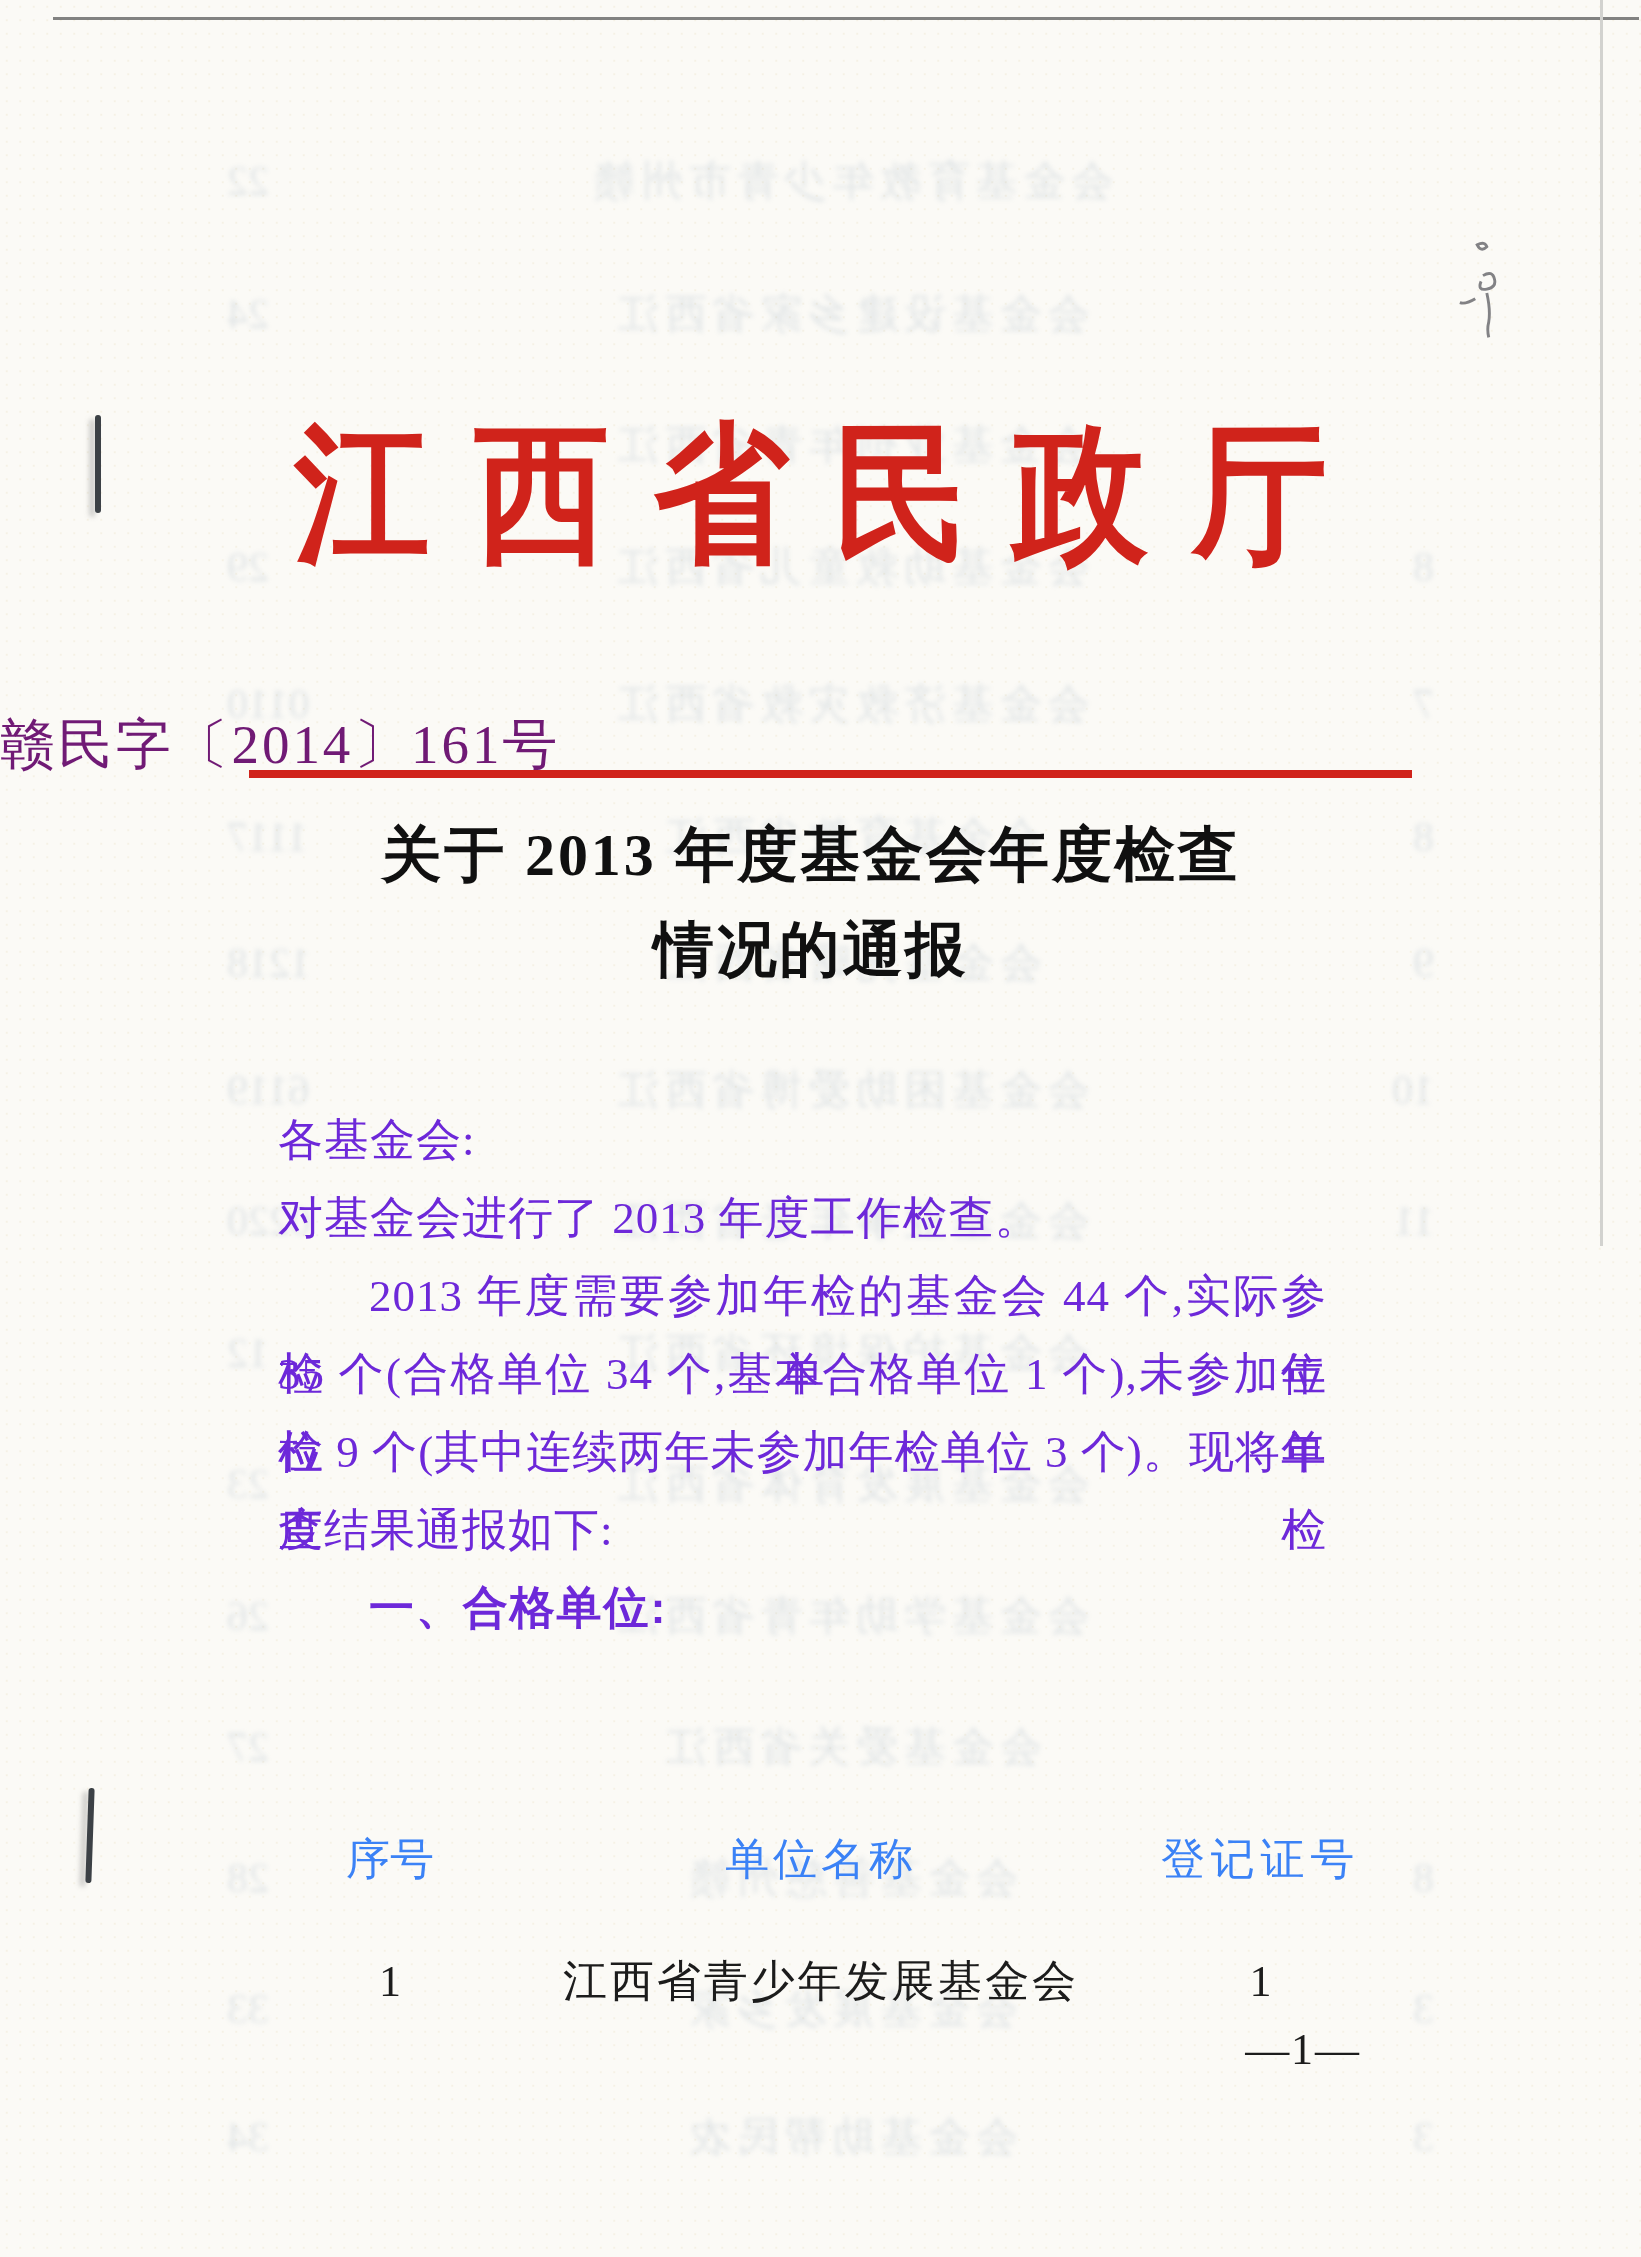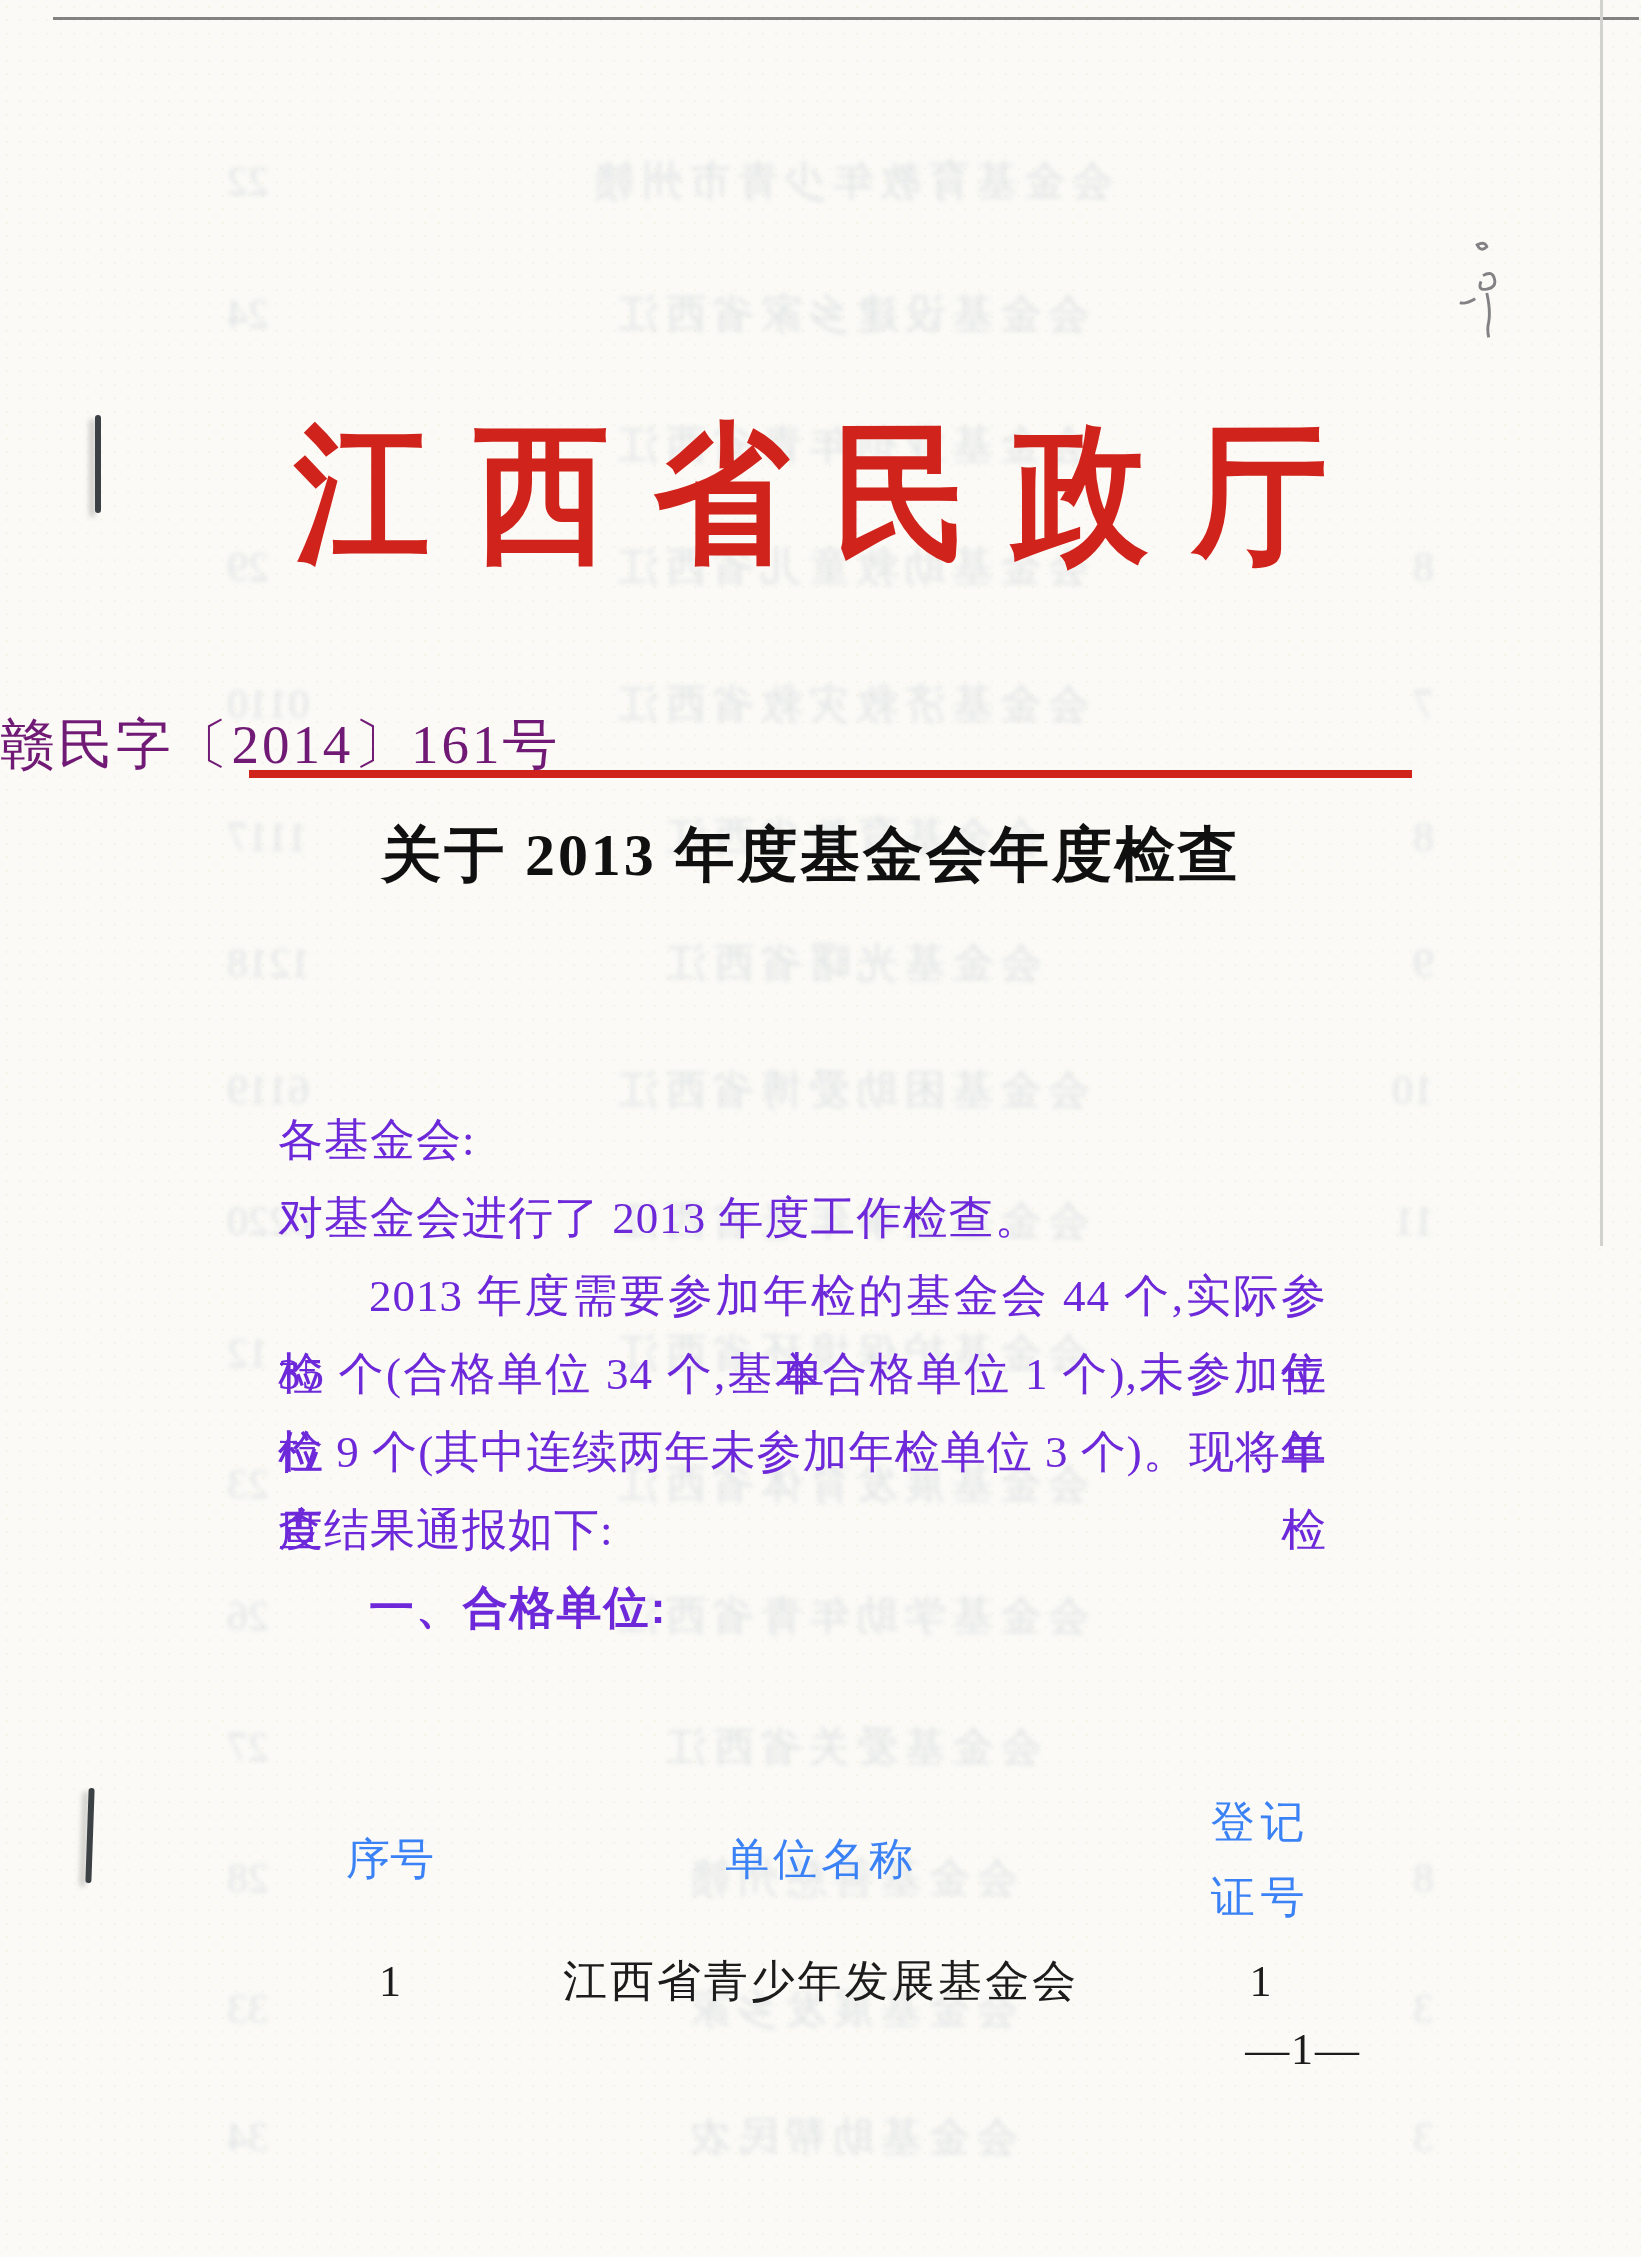--- a/index.html
+++ b/index.html
@@ -65,21 +65,21 @@
     font-size:45px;line-height:78px;color:#6d28d9;letter-spacing:1px;
   }
   .body-line{height:78px;white-space:nowrap;}
   .body-line.justify{white-space:normal;text-align:justify;text-align-last:justify;}
   .body-line.indent{text-indent:91px;}
   .body-line.heading{font-family:Liberation Sans, sans-serif;font-weight:bold;letter-spacing:1.9px;}
   
   .tbl-header{position:absolute;top:1794px;left:278px;width:1103px;display:flex;font-size:44px;color:#3b82f6;}
   .tbl-header .c-no{width:224px;display:flex;align-items:center;justify-content:center;height:131px;}
   .tbl-header .c-name{flex:1;display:flex;align-items:center;justify-content:center;height:131px;letter-spacing:3.9px;}
-  .tbl-header .c-reg{width:241px;display:flex;flex-direction:column;align-items:center;justify-content:center;height:131px;line-height:75px;letter-spacing:5.8px;}
+  .tbl-header .c-reg{width:241px;display:flex;flex-direction:row;align-items:center;justify-content:center;height:131px;line-height:75px;letter-spacing:5.8px;}
   .tbl-rows{position:absolute;top:1941px;left:278px;width:1103px;font-size:44px;color:#1c1c1c;}
   .tbl-row{display:flex;height:81px;align-items:center;}
   .tbl-row .c-no{width:224px;text-align:center;}
   .tbl-row .c-name{flex:1;text-align:center;letter-spacing:2.9px;}
   .tbl-row .c-reg{width:241px;text-align:center;}
   
   .page-number{
     position:absolute;top:2024px;left:1226px;width:154px;
     text-align:center;font-size:44px;color:#1c1c1c;letter-spacing:1.9px;
   }
@@ -179,20 +179,21 @@
   <svg class="ink-smudge" width="68" height="106" viewBox="0 0 70 110">
     <path d="M30 6 q8 -4 10 2 q-6 6 -10 -2 Z M36 38 q10 -6 12 4 q2 8 -8 10 q-10 2 -6 -8 M28 62 q-10 6 -16 4 M40 56 q4 18 2 30 q-2 8 0 16" stroke="#4a4a50" stroke-width="3" fill="none" opacity="0.8"></path>
   </svg>
 
   <div class="header-title">江西省民政厅</div>
   <div class="doc-number">赣民字〔2014〕161号</div>
   <div class="red-rule"></div>
 
   <div class="doc-title">
     <div>关于 2013 年度基金会年度检查</div>
+    <div>情况的通报</div>
   </div>
 
   <div class="body-block" id="body-lines">
       <div class="body-line">各基金会:</div>
       <div class="body-line">对基金会进行了 2013 年度工作检查。</div>
       <div class="body-line justify indent">2013 年度需要参加年检的基金会 44 个,实际参检单位</div>
       <div class="body-line justify">35 个(合格单位 34 个,基本合格单位 1 个),未参加年检单</div>
       <div class="body-line justify">位 9 个(其中连续两年未参加年检单位 3 个)。现将年度检</div>
       <div class="body-line">查结果通报如下:</div>
       <div class="body-line indent heading">一、合格单位:</div>

